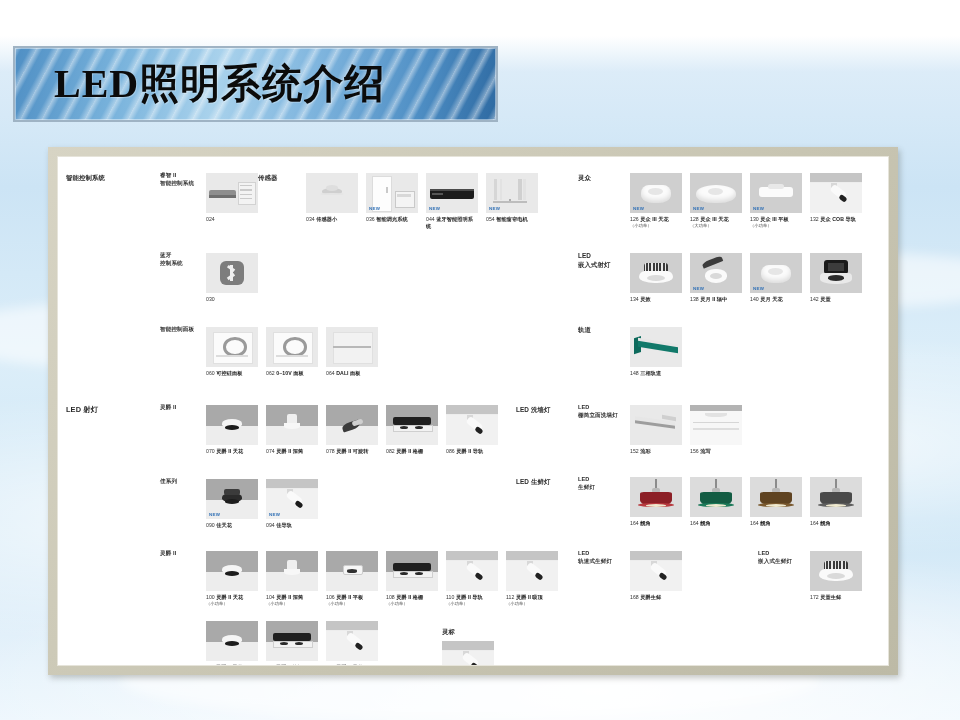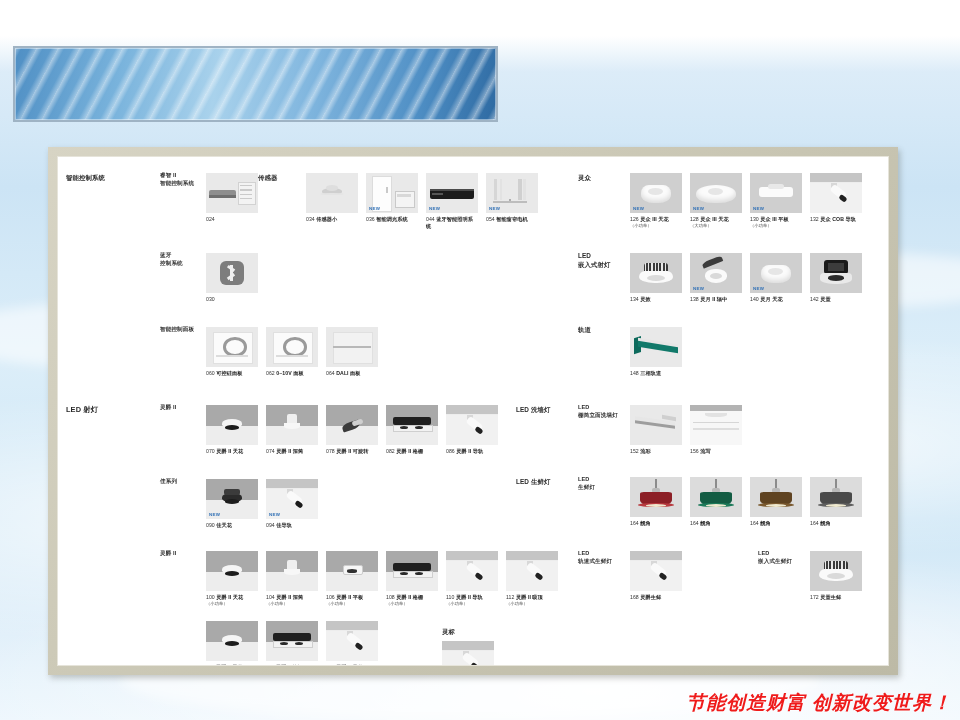--- a/index.html
+++ b/index.html
@@ -98,20 +98,21 @@
 </style>
 </head>
 <body>
 
 <div class="slide">
   <div class="wisp" style="left:-60px;top:300px;width:420px;height:70px;"></div>
   <div class="wisp" style="left:520px;top:250px;width:520px;height:60px;"></div>
   <div class="wisp" style="left:120px;top:640px;width:700px;height:80px;"></div>
 
   <div class="banner"></div>
+  <div class="banner-title">LED照明系统介绍</div>
 
   <div class="frame">
     <div class="frame-inner">
       <div class="sheet" id="sheet">
           <div class="cat" style="left: 8px; top: 16px;">智能控制系统</div>
           <div class="sub" style="left: 102px; top: 14px;">睿智 II
 智能控制系统</div>
           <div class="row" style="left: 148px; top: 16px;">
             <div class="item" style="width: 52px;">
               <div class="thumb" style="width: 52px; height: 40px;">
@@ -686,14 +687,13 @@
                   <div style="position: absolute; left: 32%; top: 54%; width: 36%; height: 16%; background: rgb(218, 218, 218); border-radius: 50%;"></div>
                 </div>
               </div>
               <div class="caption"><span class="num">172  </span><b>灵置生鲜</b></div>
             </div>
           </div>
         </div>
     </div>
   </div>
 
-  <div class="slogan">节能创造财富 创新改变世界！</div>
 </div>
 
 </body></html>

